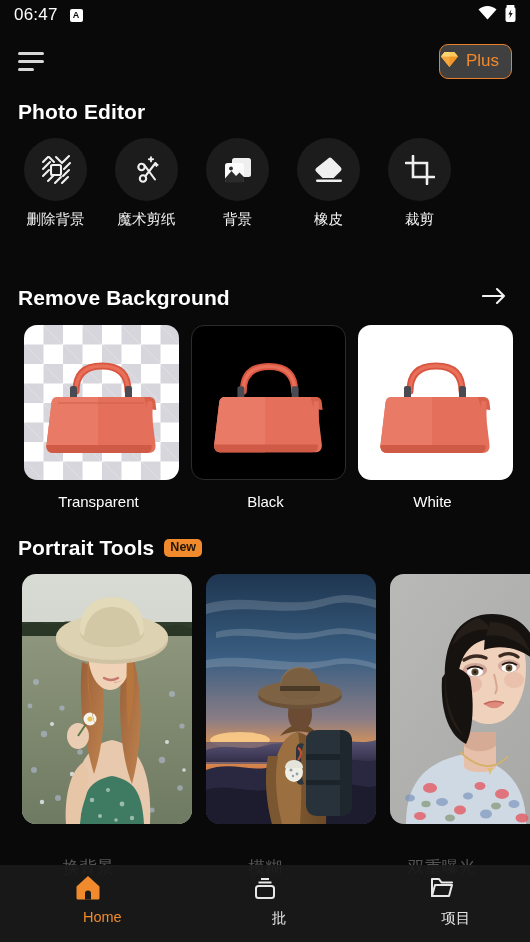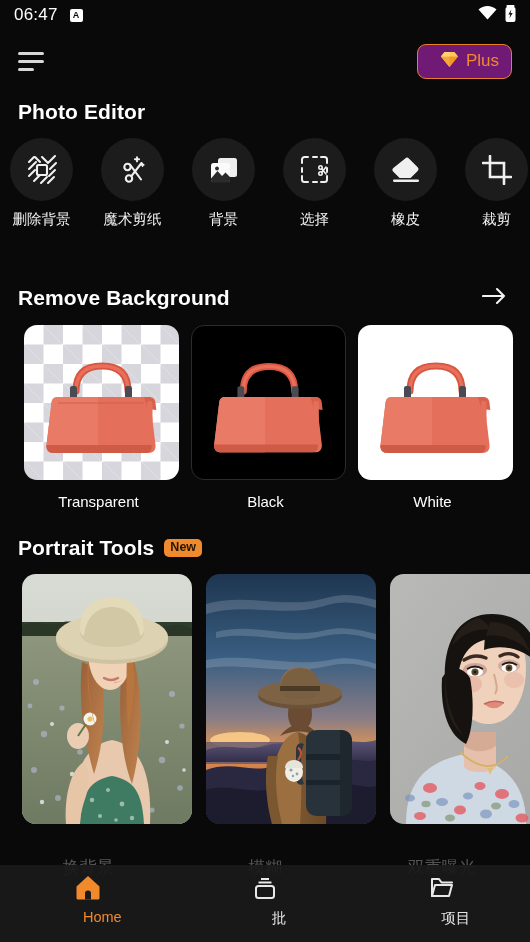--- a/index.html
+++ b/index.html
@@ -32,34 +32,34 @@
   .hamburger { width: 34px; height: 24px; display: flex; flex-direction: column;
     justify-content: center; gap: 5px; cursor: pointer; }
   .hamburger i { display: block; height: 3px; background: #d8d8d8; border-radius: 2px; }
   .hamburger i:nth-child(1) { width: 26px; }
   .hamburger i:nth-child(2) { width: 26px; }
   .hamburger i:nth-child(3) { width: 16px; }
   .topbar-spacer { flex: 1; }
   .plus-btn {
     display: flex; align-items: center; gap: 7px;
     border: 1.5px solid #e8802a; border-radius: 9px;
-    background: #701a75; padding: 6px 12px 6px 22px; cursor: pointer;
+    background: #404040; padding: 6px 12px 6px 0; cursor: pointer;
   }
   .plus-btn .label { color: #f08a2c; font-size: 17px; font-weight: 400; }
 
   
   .section-title {
     color: #fff; font-size: 21px; font-weight: 700; letter-spacing: .1px;
   }
   .sec-head { display: flex; align-items: center; padding: 0 18px; }
   .sec-head .grow { flex: 1; }
 
   
   .tools {
-    display: flex; gap: 28px; padding: 14px 0 0 10px; overflow: hidden;
+    display: flex; gap: 28px; padding: 14px 0 0 24px; overflow: hidden;
   }
   .tool { width: 63px; flex: 0 0 auto; text-align: center; cursor: pointer; }
   .tool .circle {
     width: 63px; height: 63px; border-radius: 50%; background: #1c1c1c;
     display: flex; align-items: center; justify-content: center;
   }
   .tool .tlabel { margin-top: 9px; color: #f2f2f2; font-size: 14.5px; white-space: nowrap; }
 
   
   .bgrow { display: flex; gap: 12px; padding: 10px 18px 0 18px; }
@@ -188,32 +188,20 @@
         <svg width="32" height="32" viewBox="0 0 32 32">
           <rect x="10" y="4" width="19" height="19" rx="2.5" fill="#efefef"></rect>
           <rect x="3" y="9" width="19" height="19" rx="2.5" fill="#fbfbfb"></rect>
           <path d="M3 24.5 9.5 17l4.5 5 3.5-3.5 4.5 4.5v3a2.5 2.5 0 0 1-2.5 2.5h-14A2.5 2.5 0 0 1 3 26z" fill="#2b2b2b"></path>
           <circle cx="9" cy="14.5" r="1.9" fill="#2b2b2b"></circle>
         </svg>
       </div>
       <div class="tlabel">背景</div>
     </div>
 
-    <div class="tool">
-      <div class="circle">
-        <svg width="31" height="31" viewBox="0 0 31 31" fill="none" stroke="#f0f0f0" stroke-width="2" stroke-linecap="round">
-          <path d="M3 9V5.5A2.5 2.5 0 0 1 5.5 3H9M22 3h3.5A2.5 2.5 0 0 1 28 5.5V9M28 22v3.5a2.5 2.5 0 0 1-2.5 2.5H22M9 28H5.5A2.5 2.5 0 0 1 3 25.5V22"></path>
-          <path d="M14 3h4M14 28h4M3 14v4M28 14v4"></path>
-          <circle cx="21.5" cy="13.5" r="1.7" stroke-width="1.6"></circle>
-          <circle cx="21.5" cy="19.5" r="1.7" stroke-width="1.6"></circle>
-          <path d="M22.7 14.7 27 20M22.7 18.3 27 13" stroke-width="1.6"></path>
-        </svg>
-      </div>
-      <div class="tlabel">选择</div>
-    </div>
 
     <div class="tool">
       <div class="circle">
         <svg width="32" height="30" viewBox="0 0 32 30">
           <path d="M15.2 3.5a2.6 2.6 0 0 1 3.7 0l8.8 8.8a2.6 2.6 0 0 1 0 3.7l-7.1 7.1H9.6L3.3 16.8a2.6 2.6 0 0 1 0-3.7z" fill="#efefef"></path>
           <rect x="3" y="24.6" width="26" height="2.3" rx="1.1" fill="#efefef"></rect>
         </svg>
       </div>
       <div class="tlabel">橡皮</div>
     </div>

